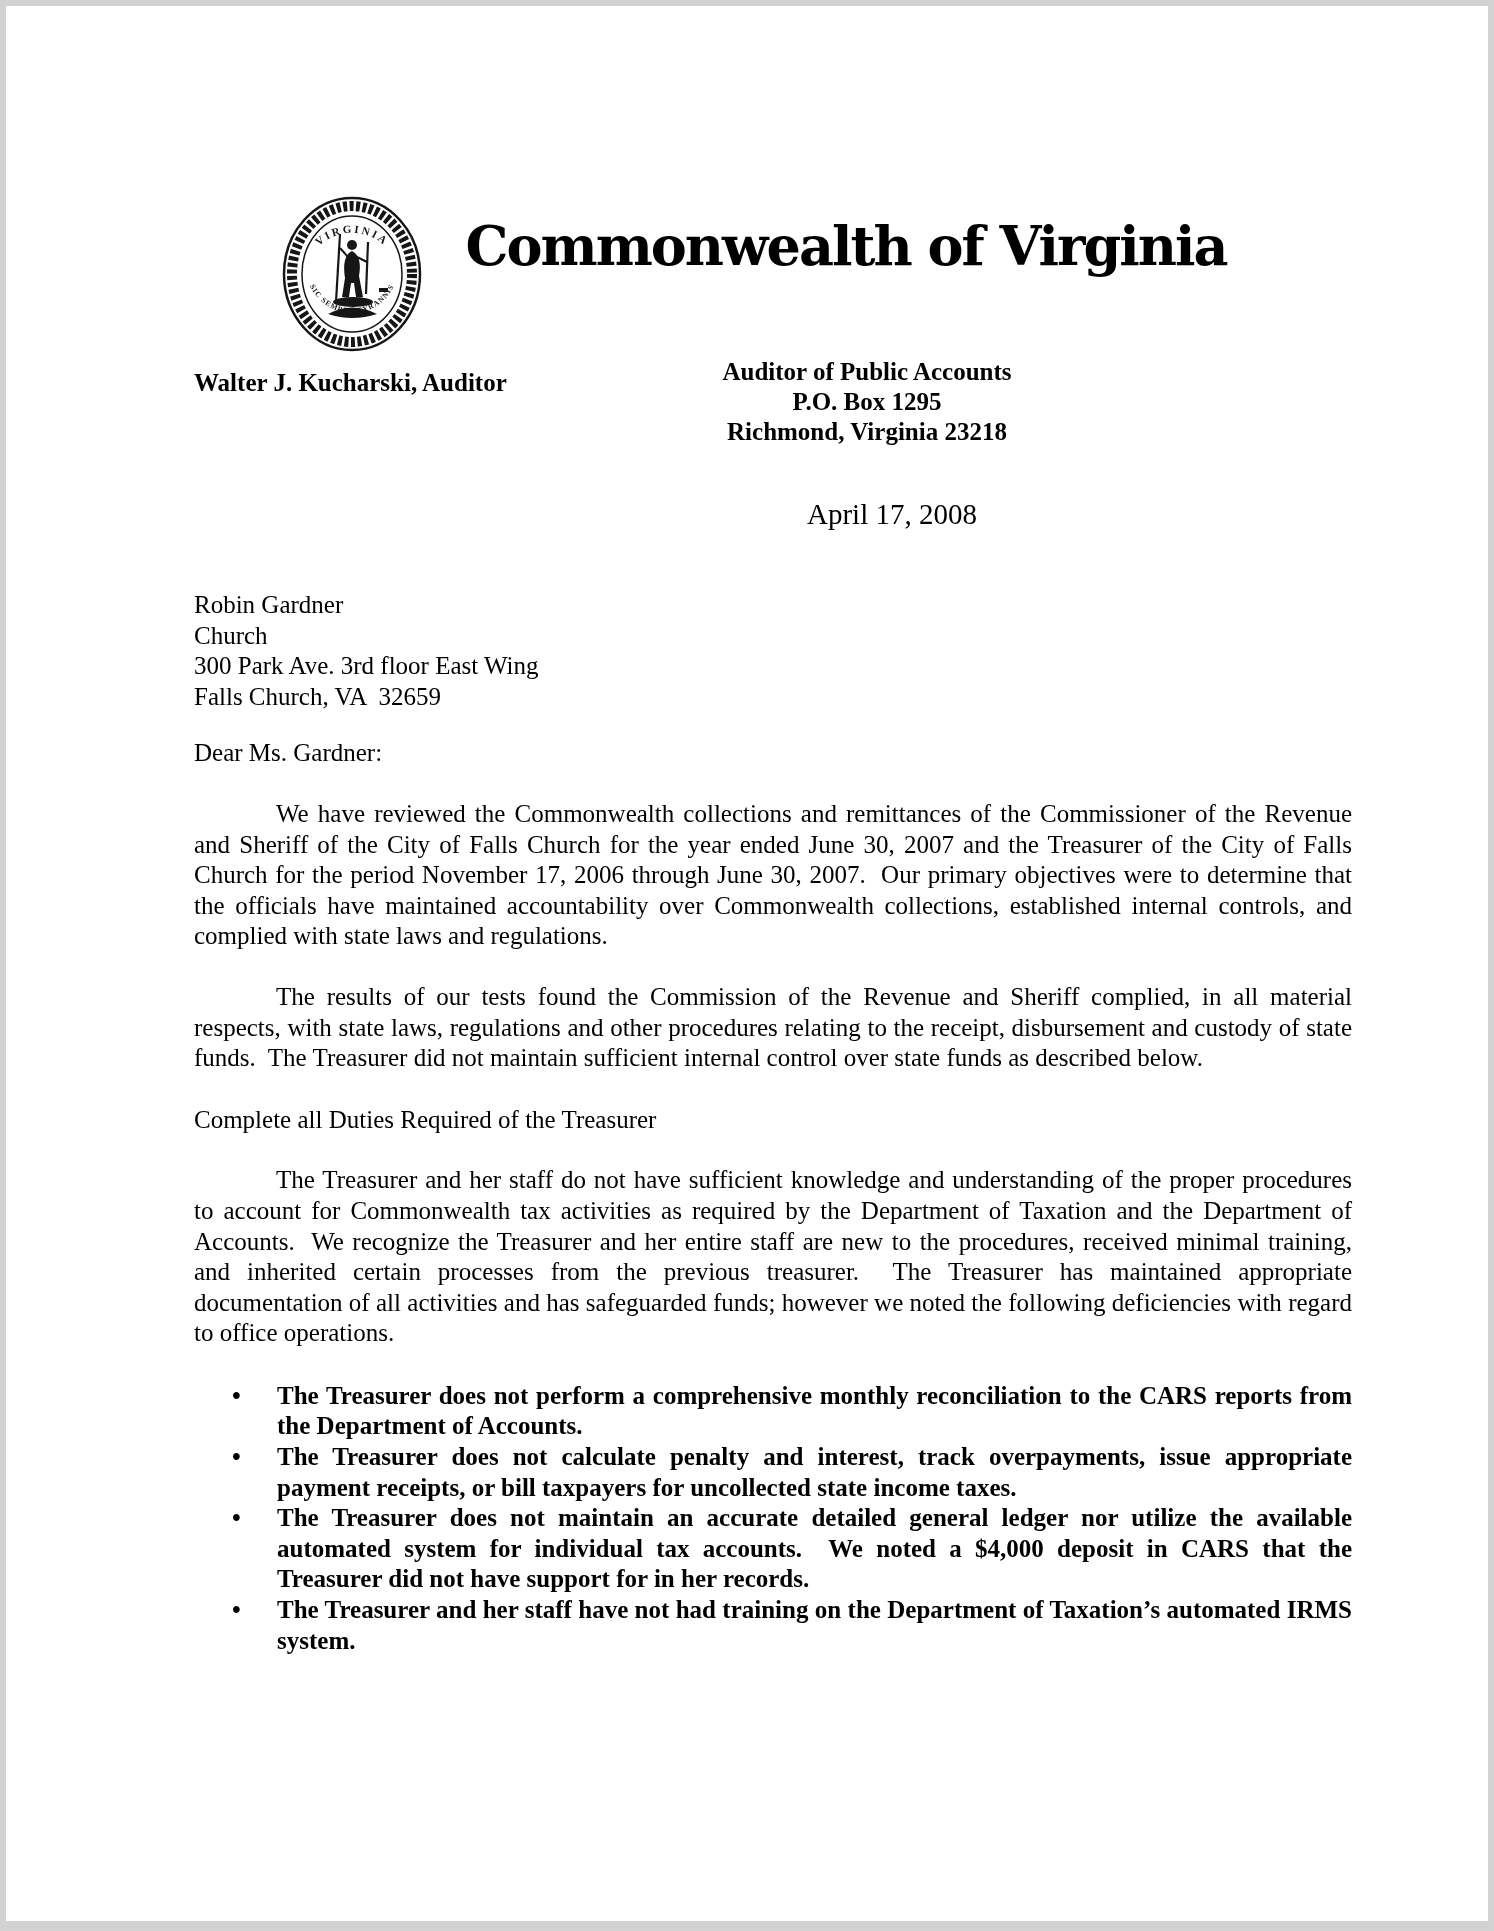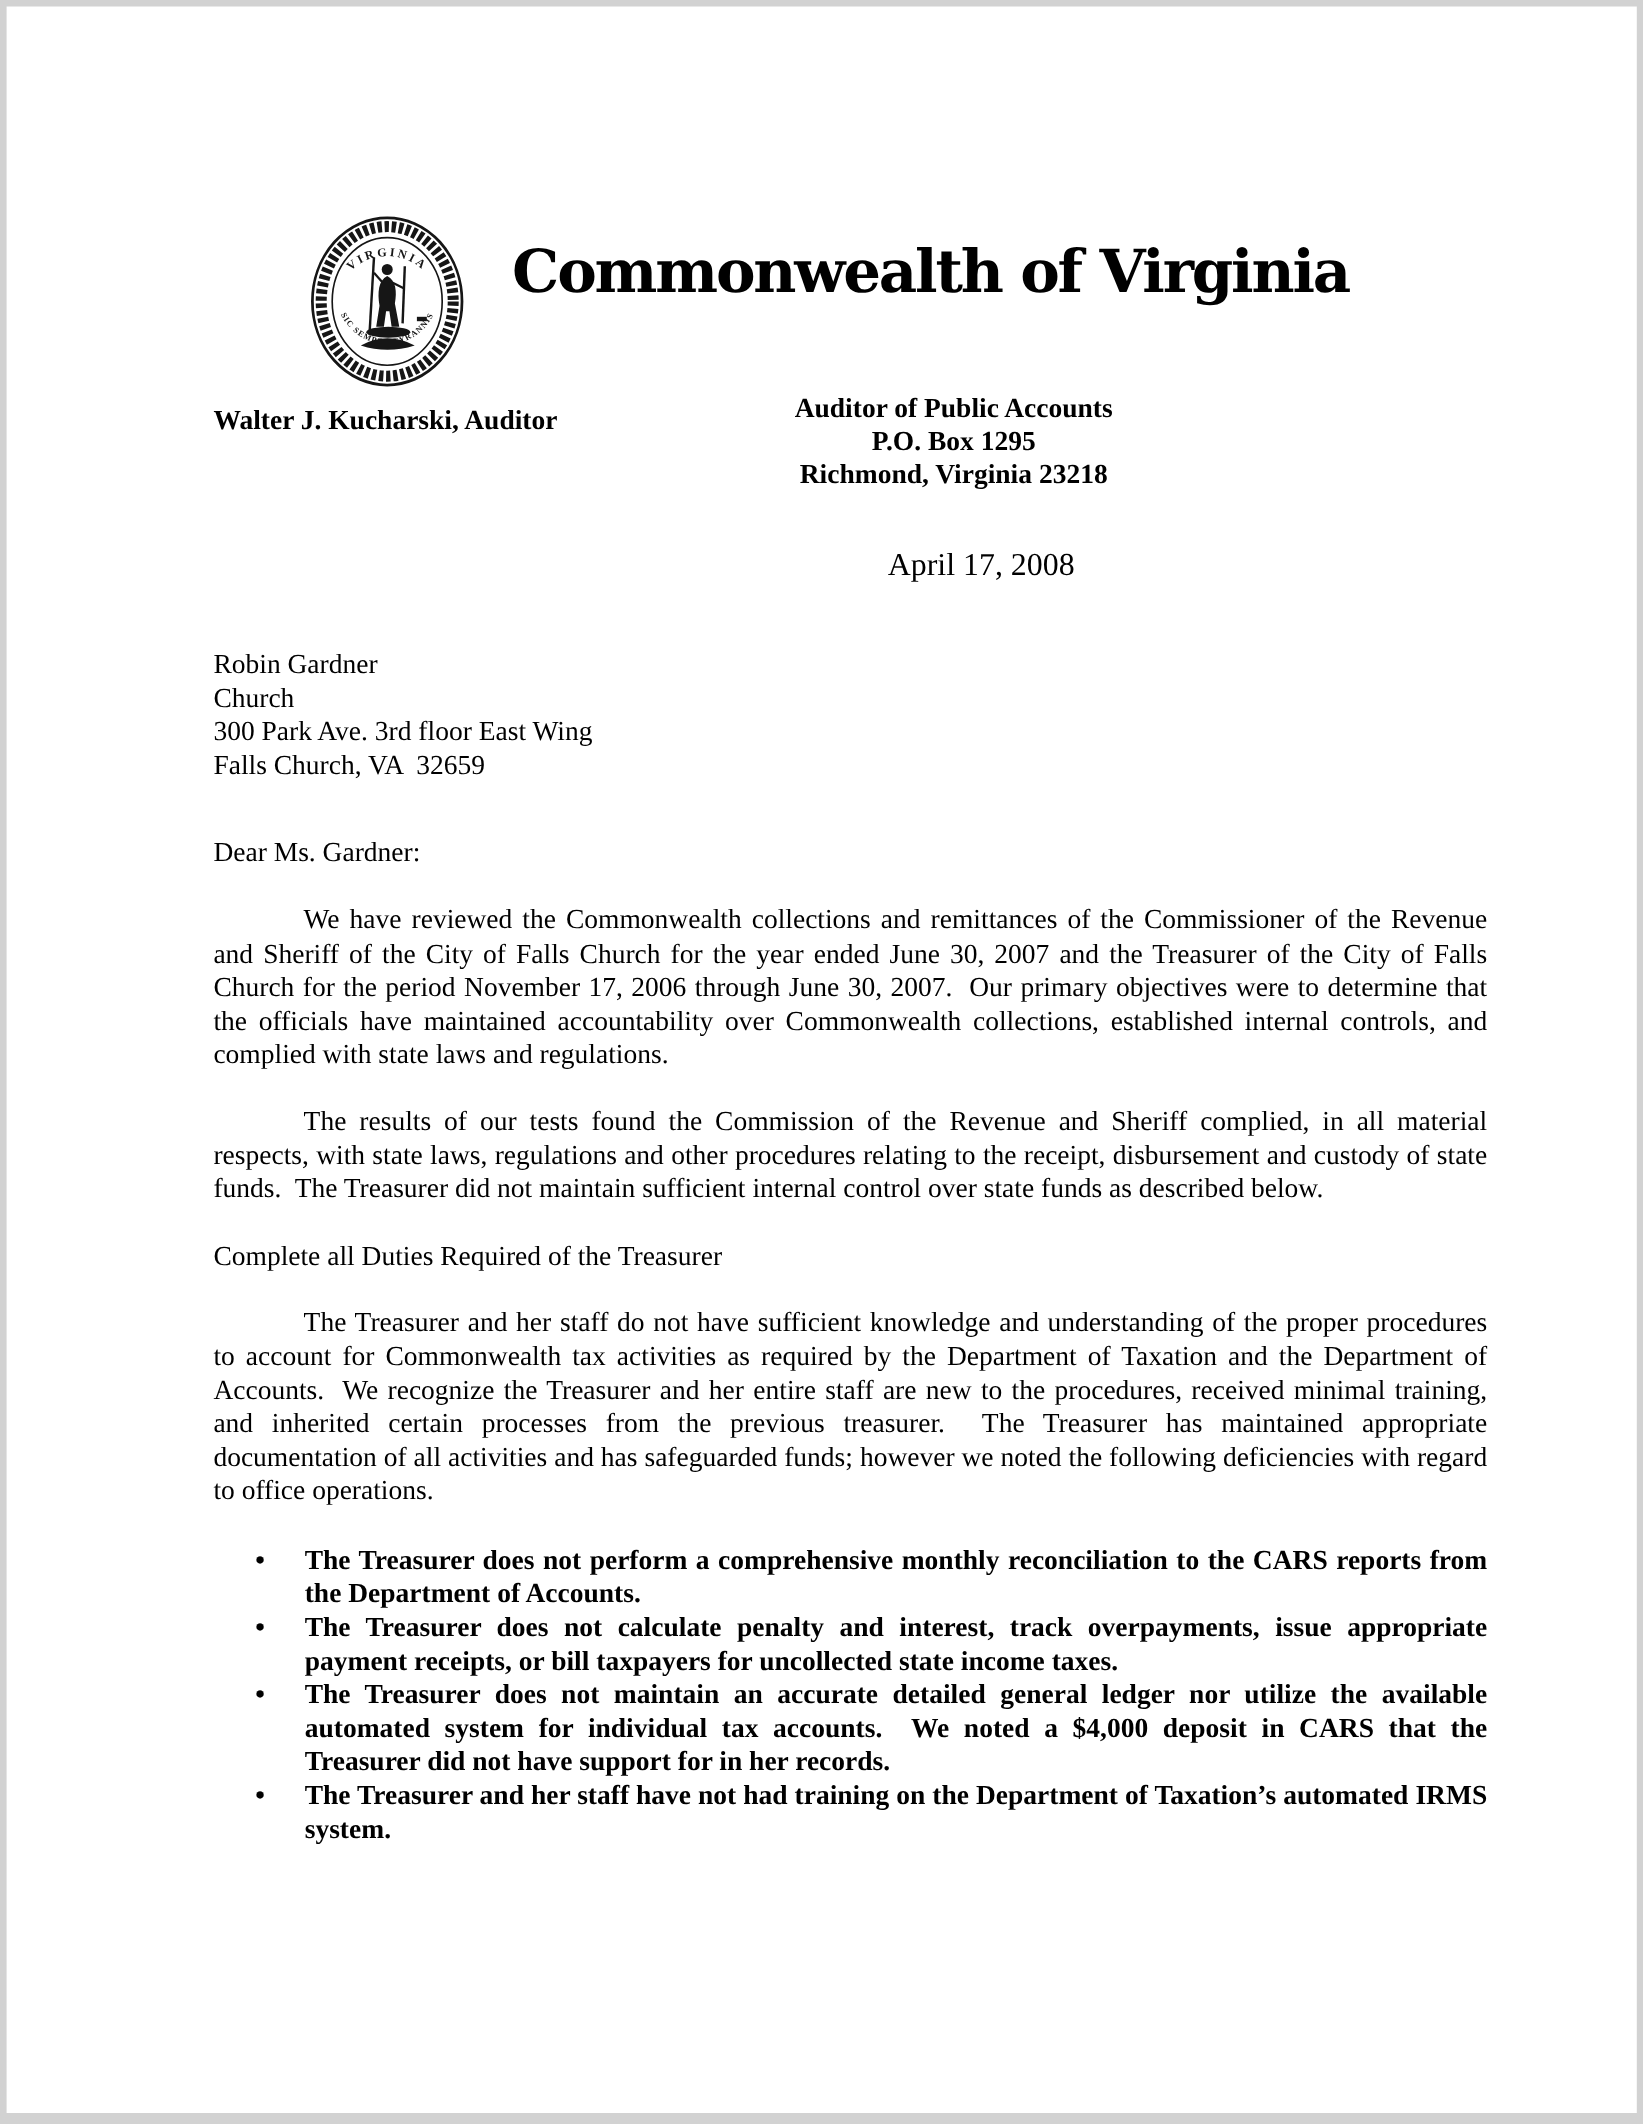--- a/index.html
+++ b/index.html
@@ -58,21 +58,21 @@
     font-size: 29px;
   }
   .body {
     position: absolute;
     left: 188px; top: 584px;
     width: 1158px;
     font-size: 25px;
     line-height: 30.6px;
   }
   .addr .line { white-space: pre-wrap; }
-  .salutation { margin-top: 49px; }
+  .salutation { margin-top: 26px; }
   .para {
     margin: 30px 0 0 0;
     text-align: justify;
     text-indent: 82px;
     white-space: pre-wrap;
   }
   .heading {
     margin-top: 31px;
   }
   .bullets {

